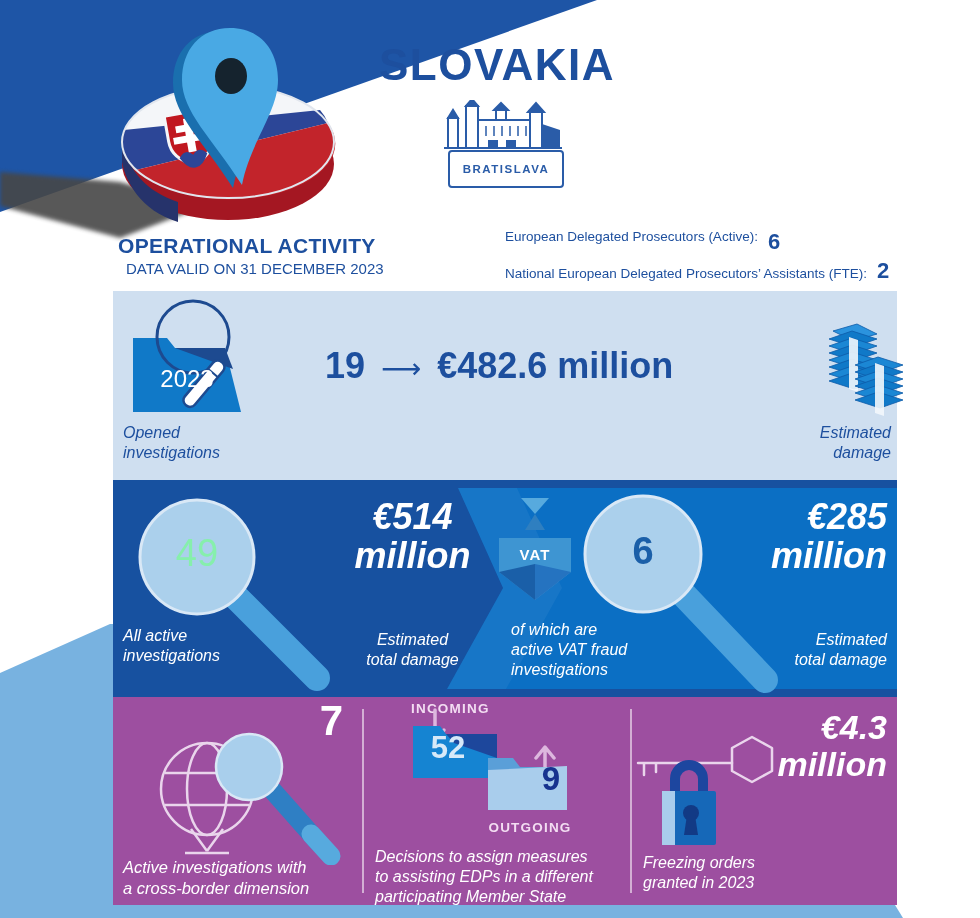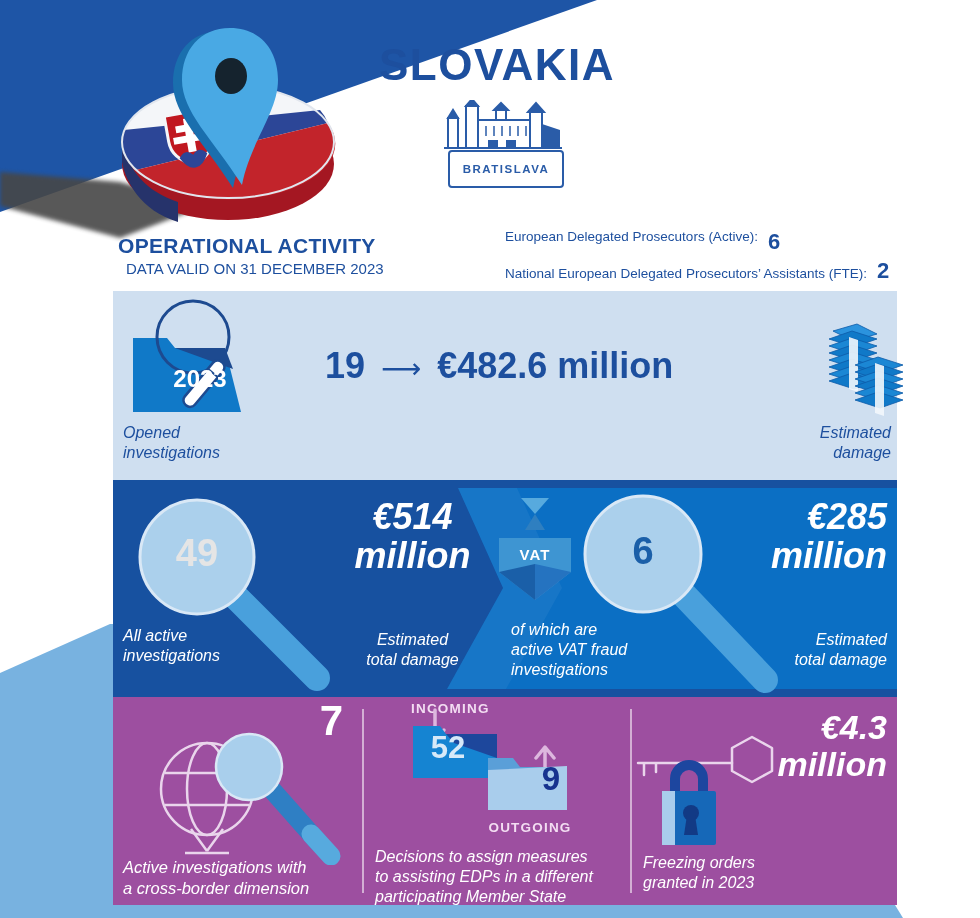--- a/index.html
+++ b/index.html
@@ -92,21 +92,21 @@
       <path d="M12,39 L46,39 L54,49 L104,49 L120,113 L12,113 Z" fill="#1079c8"></path>
       <polygon points="54,49 104,49 112,70" fill="#1d4a90"></polygon>
       <g>
         <circle cx="72" cy="38" r="36" fill="none" stroke="#1d4a90" stroke-width="3"></circle>
         <g transform="rotate(40 98 66)">
           <rect x="92" y="62" width="13" height="56" rx="6" fill="#fff" stroke="#1d4a90" stroke-width="2.5"></rect>
           <line x1="92" y1="76" x2="105" y2="76" stroke="#1d4a90" stroke-width="2"></line>
         </g>
       </g>
     </svg>
-    <div class="abs white ctr" style="left:39px;top:74px;width:96px;font-size:24px;font-weight:bold;">2023</div>
+    <div class="abs white ctr" style="left:26px;top:74px;width:96px;font-size:24px;font-weight:normal;">2023</div>
     <div class="abs navy lbl pre" style="left:10px;top:132px;width:150px;">Opened
 investigations</div>
 
     <div class="abs" style="left:212px;top:56px;display:flex;align-items:baseline;">
       <span class="navy big">19</span>
       <span class="navy" style="font-size:28px;margin:0 16px;font-weight:400;">⟶</span>
       <span class="navy big">€482.6 million</span>
     </div>
 
     <svg class="abs" style="left:712px;top:26px;" width="80" height="104" viewBox="0 0 80 104">
@@ -136,21 +136,21 @@
   <section class="panel" style="top:480px;height:217px;background:#1751a0;">
     <div class="abs" style="left:0;top:0;width:784px;height:217px;background:#0b6fc4;
                 clip-path:polygon(345px 8px,784px 8px,784px 209px,334px 209px,390px 108px);"></div>
     <div class="abs" style="left:0;top:0;width:784px;height:217px;background:rgba(255,255,255,0.05);
                 clip-path:polygon(345px 8px,404px 8px,449px 108px,393px 209px,334px 209px,390px 108px);"></div>
 
     <svg class="abs" style="left:6px;top:6px;" width="250" height="208" viewBox="0 0 250 208">
       <line x1="118" y1="112" x2="198" y2="192" stroke="#49a0dc" stroke-width="26" stroke-linecap="round"></line>
       <circle cx="78" cy="71" r="57" fill="#abd0ec" stroke="#d9e8f6" stroke-width="3"></circle>
     </svg>
-    <div class="abs ctr" style="left:44px;top:52px;width:80px;font-size:38px;font-weight:bold;color:#e5e5e5;">49</div>
+    <div class="abs ctr" style="left:44px;top:52px;width:80px;font-size:38px;font-weight:normal;color:#86efac;">49</div>
     <div class="abs white lbl pre" style="left:10px;top:146px;width:160px;">All active
 investigations</div>
 
     <div class="abs white big ctr pre" style="left:212px;top:18px;width:175px;">€514
 million</div>
     <div class="abs white lbl ctr pre" style="left:212px;top:150px;width:175px;">Estimated
 total damage</div>
 
     <svg class="abs" style="left:382px;top:18px;" width="90" height="110" viewBox="0 0 90 110">
       <polygon points="26,0 54,0 40,16" fill="#57aade"></polygon>

